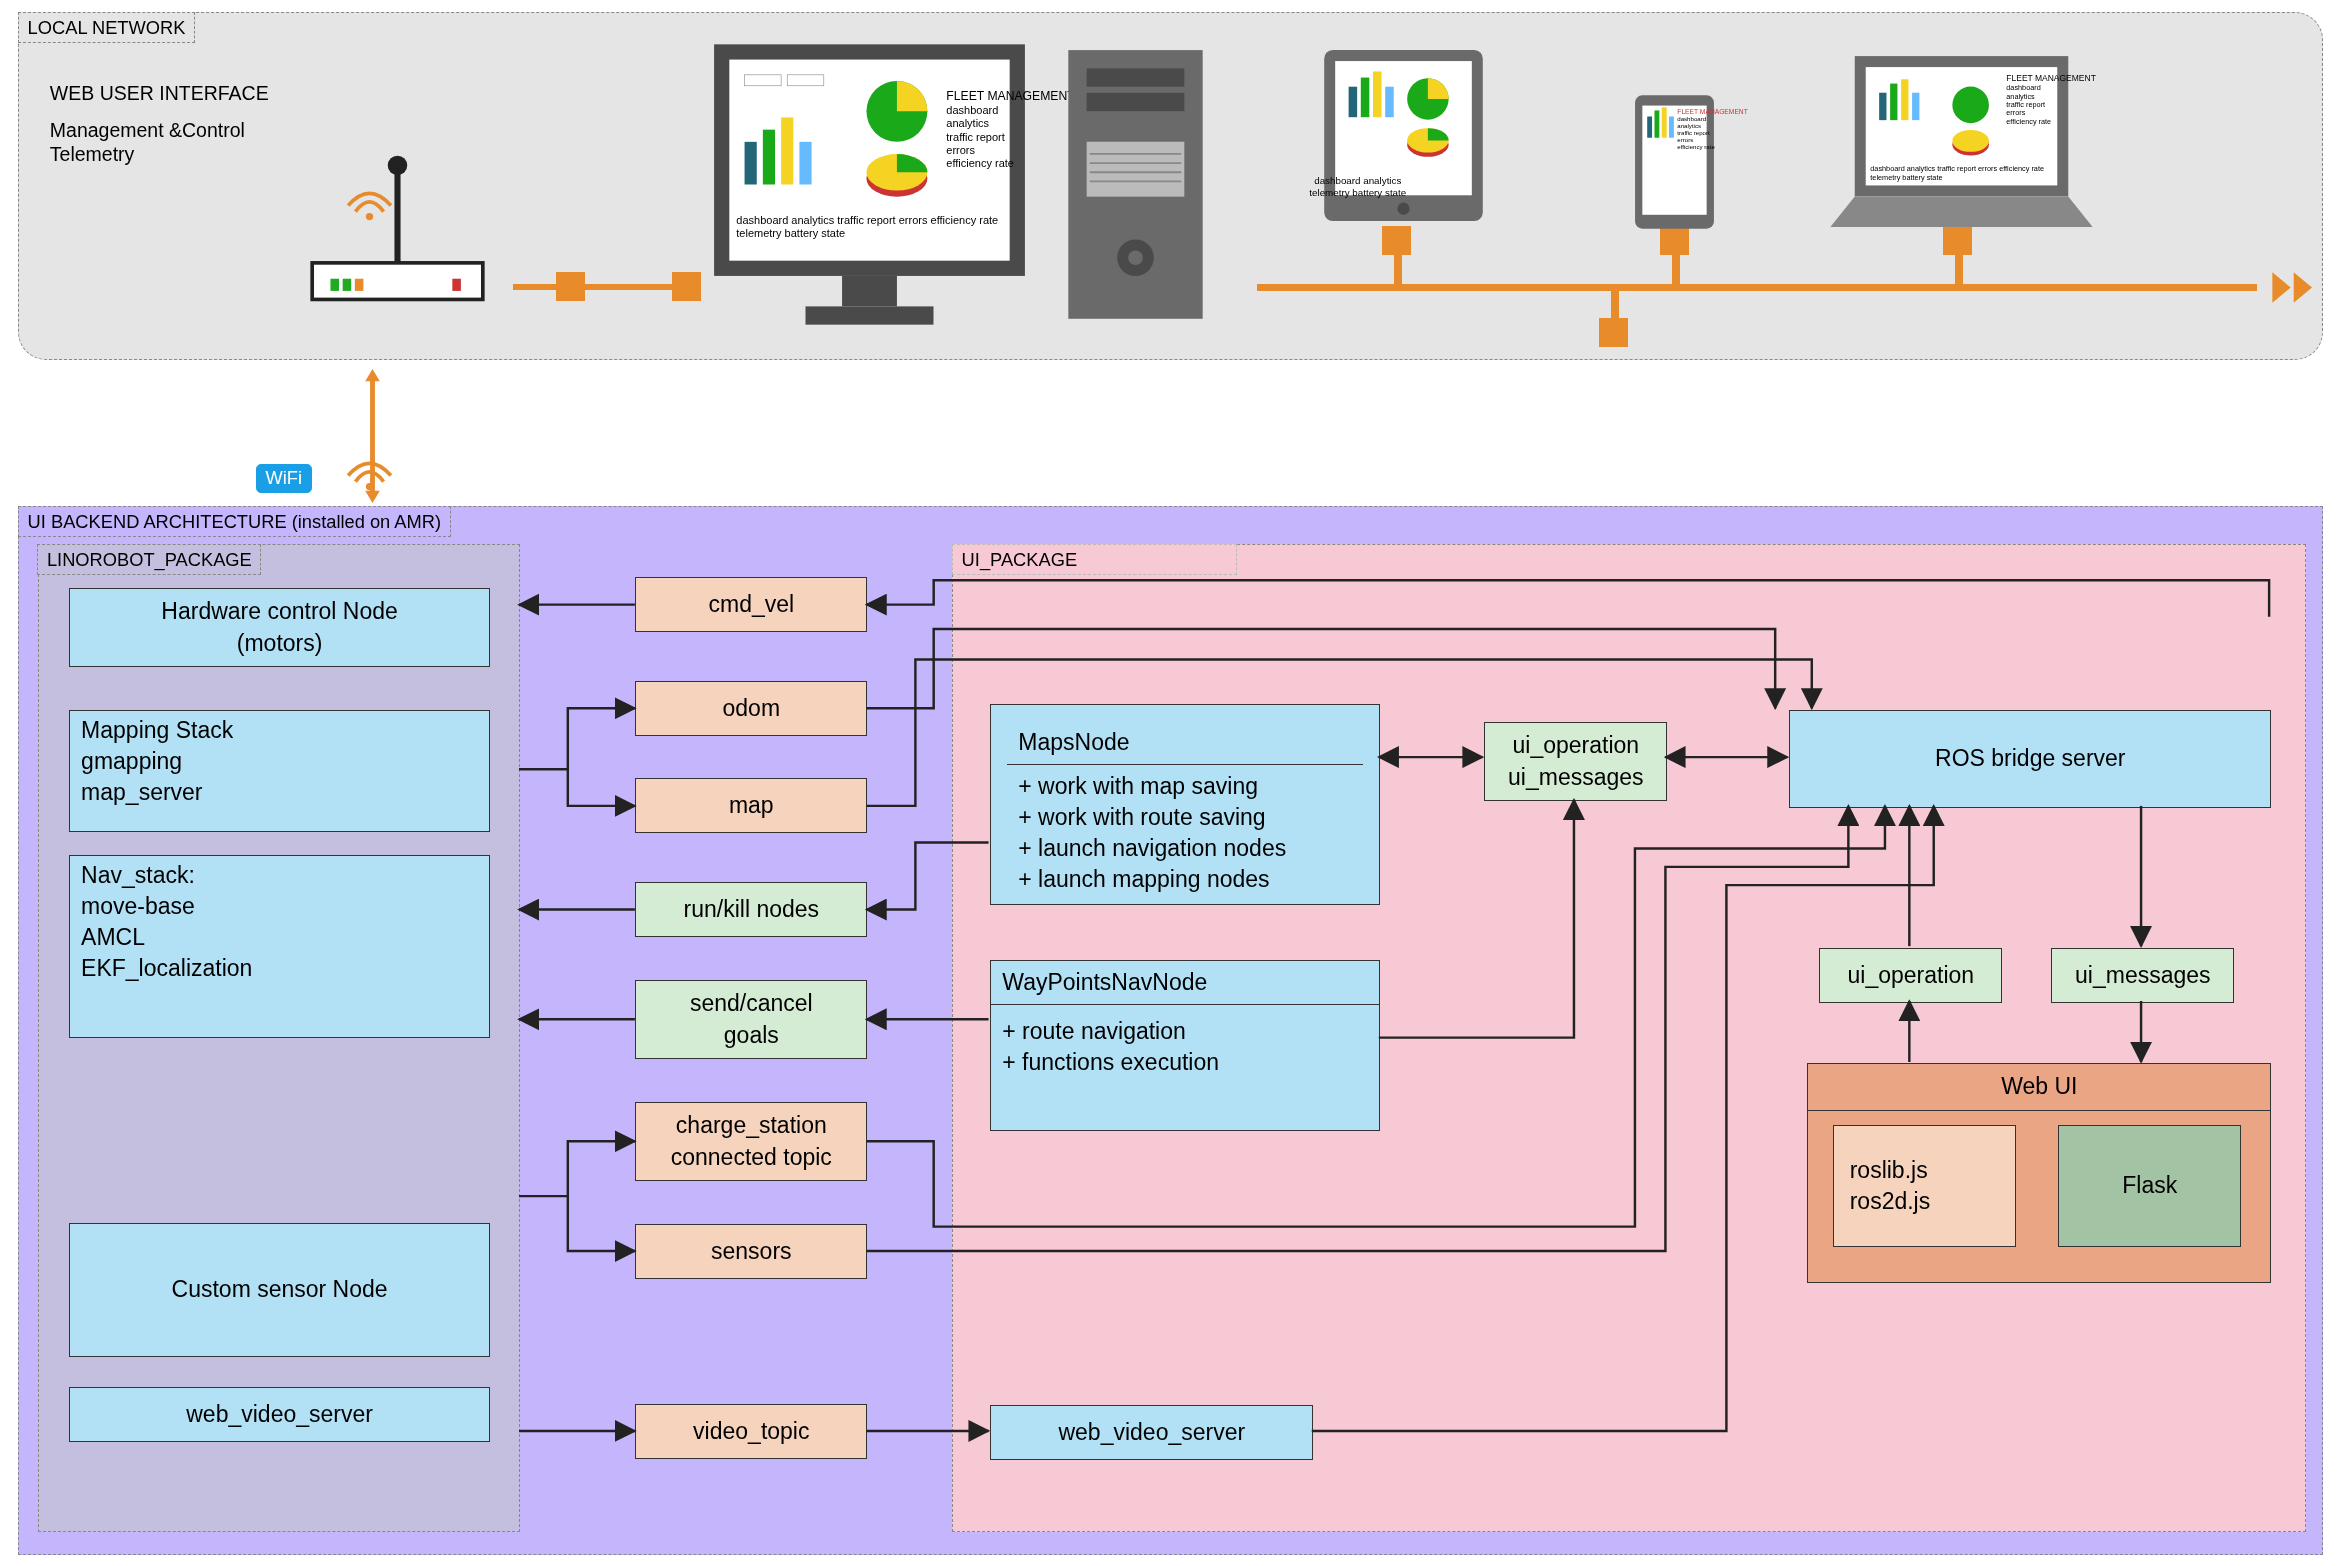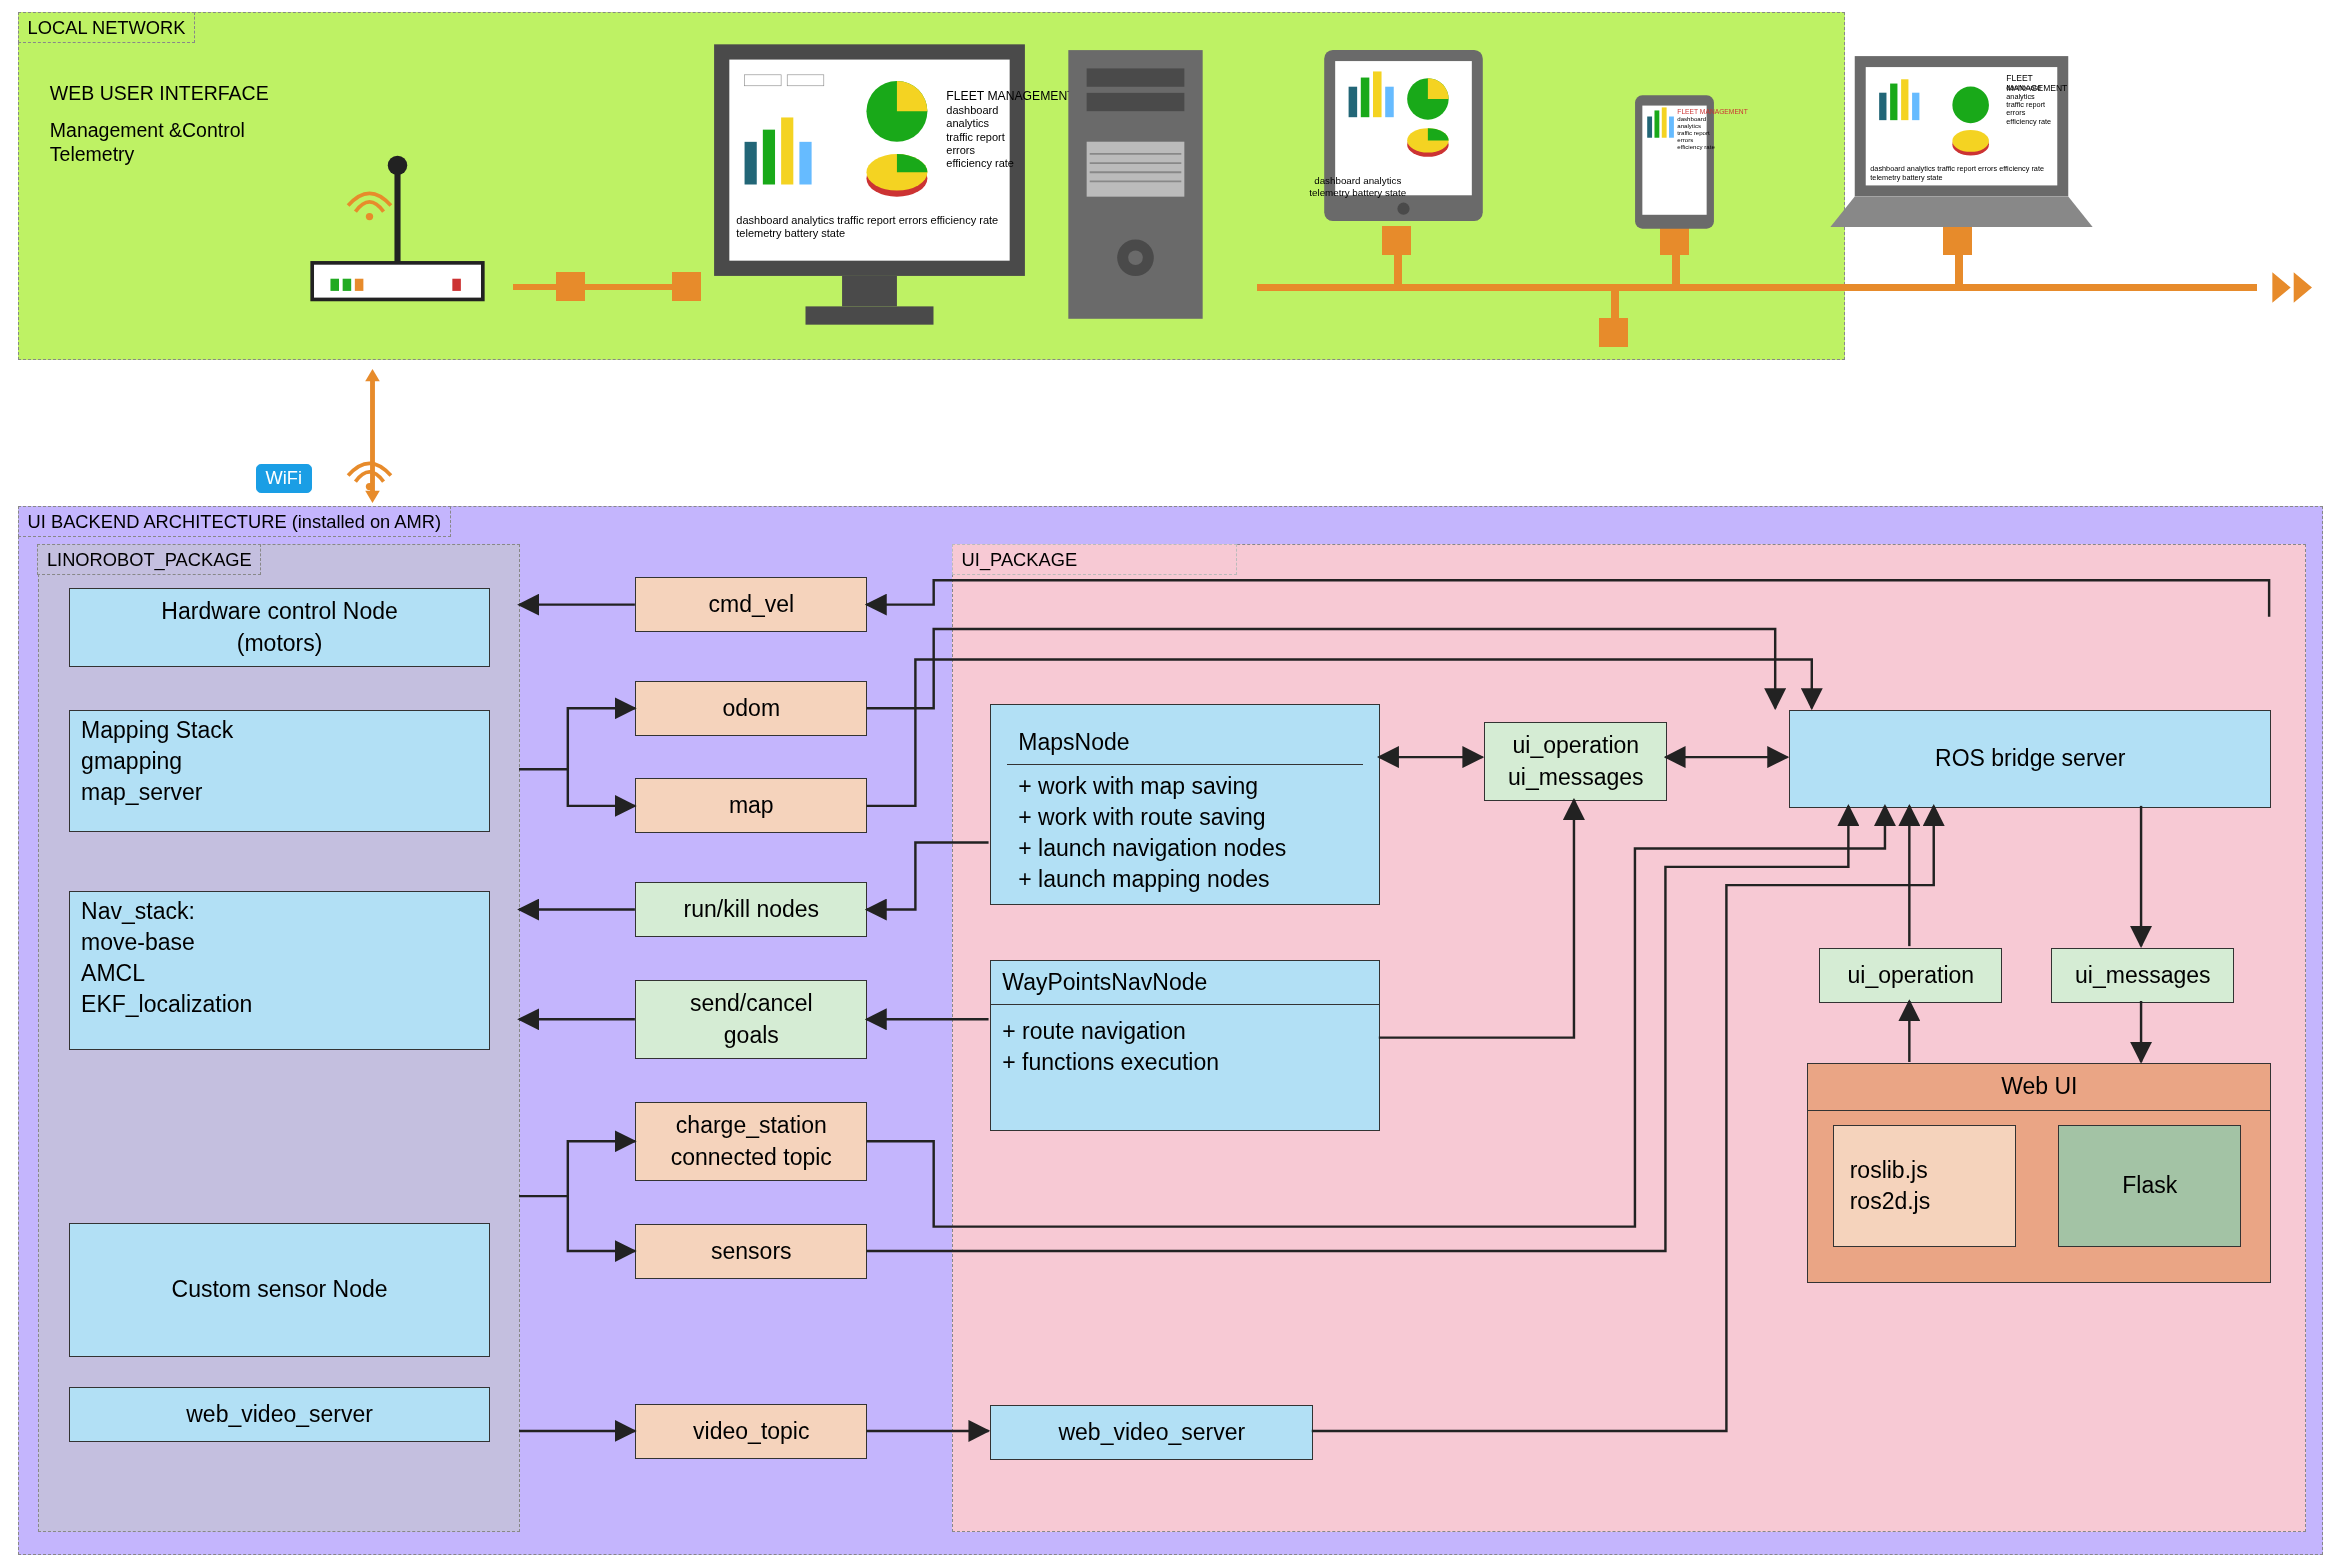--- a/index.html
+++ b/index.html
@@ -18,21 +18,21 @@
   }
   .panel-label {
     position: absolute;
     top: -1.2px;
     left: -1.2px;
     padding: 3.7px 8.5px;
     font-size: 18.3px;
     border: 1.2px dashed #888;
     background: inherit;
   }
-  #local-network { left: 18.3px; top: 12.2px; width: 1827px; height: 348px; background: #bef264; }
+  #local-network { left: 18.3px; top: 12.2px; width: 2305px; height: 348px; background: #e5e5e5; border-radius: 28px; }
   #ui-backend { left: 18.3px; top: 506px; width: 2305px; height: 1049px; background: #c4b5fd; }
   #linorobot { left: 18.3px; top: 37px; width: 482px; height: 988px; background: #c4bfdf; border-width: 1.2px; }
   #ui-package { left: 933px; top: 37px; width: 1354px; height: 988px; background: #f7c9d4; border-width:1.2px;}
   #ui-package .panel-label{ background:#f7c9d4; border-color:#bbb; padding:3.7px 159px 3.7px 8.5px;}
   .box {
     position: absolute;
     border: 1.2px solid #333;
     padding: 4px 11px;
     line-height: 1.35;
     font-size: 23px;
@@ -205,21 +205,21 @@
   <div class="panel-label">UI BACKEND ARCHITECTURE (installed on AMR)</div>
 
   <div id="linorobot" class="panel">
     <div class="panel-label" style="background:#c4bfdf;">LINOROBOT_PACKAGE</div>
 
     <div class="box blue center" style="left:30.5px; top:43px;  width:421px; height:79px; white-space:pre; text-align:center;">Hardware control Node
 (motors)</div>
     <div class="box blue" style="left:30.5px; top:165px; width:421px; height:122px; white-space:pre;">Mapping Stack
 gmapping
 map_server</div>
-    <div class="box blue" style="left:30.5px; top:346px; width:421px; height:159px; white-space:pre;">Nav_stack:
+    <div class="box blue" style="left:30.5px; top:310px; width:421px; height:183px; white-space:pre;">Nav_stack:
 move-base
 AMCL
 EKF_localization</div>
     <div class="box blue center" style="left:30.5px; top:678px;width:421px; height:134px;">Custom sensor Node</div>
     <div class="box blue center" style="left:30.5px; top:842px;width:421px; height:55px;">web_video_server</div>
   </div>
 
   <div class="box peach center" style="left:616px; top:70px;  width:232px; height:55px;">cmd_vel</div>
   <div class="box peach center" style="left:616px; top:174px;  width:232px; height:55px;">odom</div>
   <div class="box peach center" style="left:616px; top:271px;  width:232px; height:55px;">map</div>

